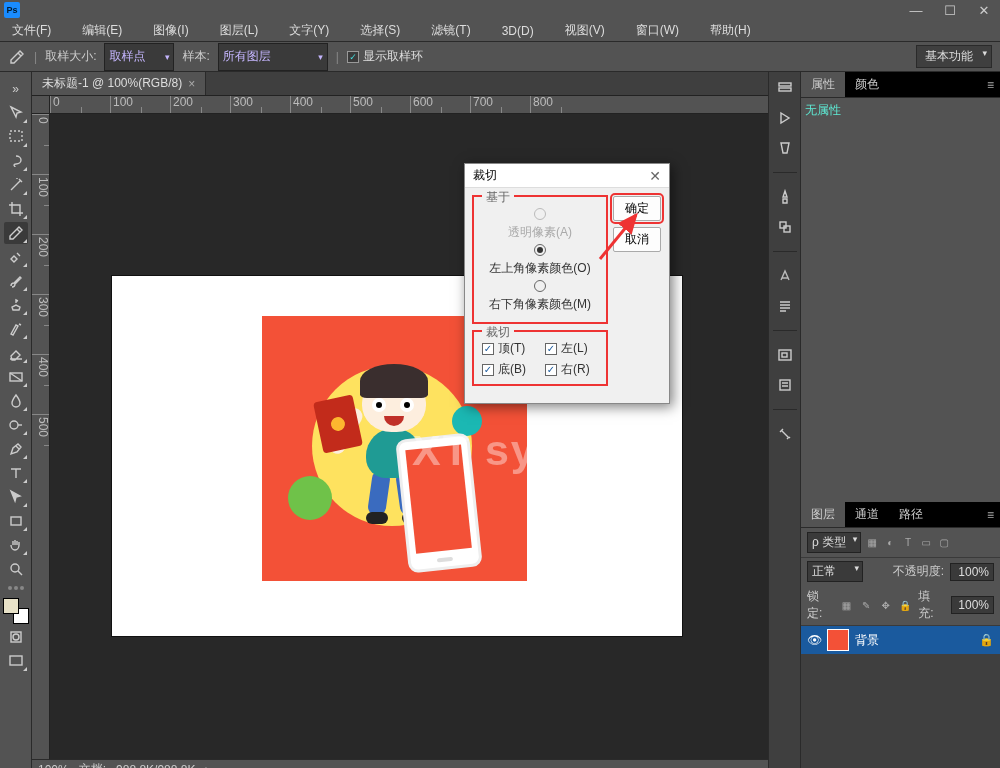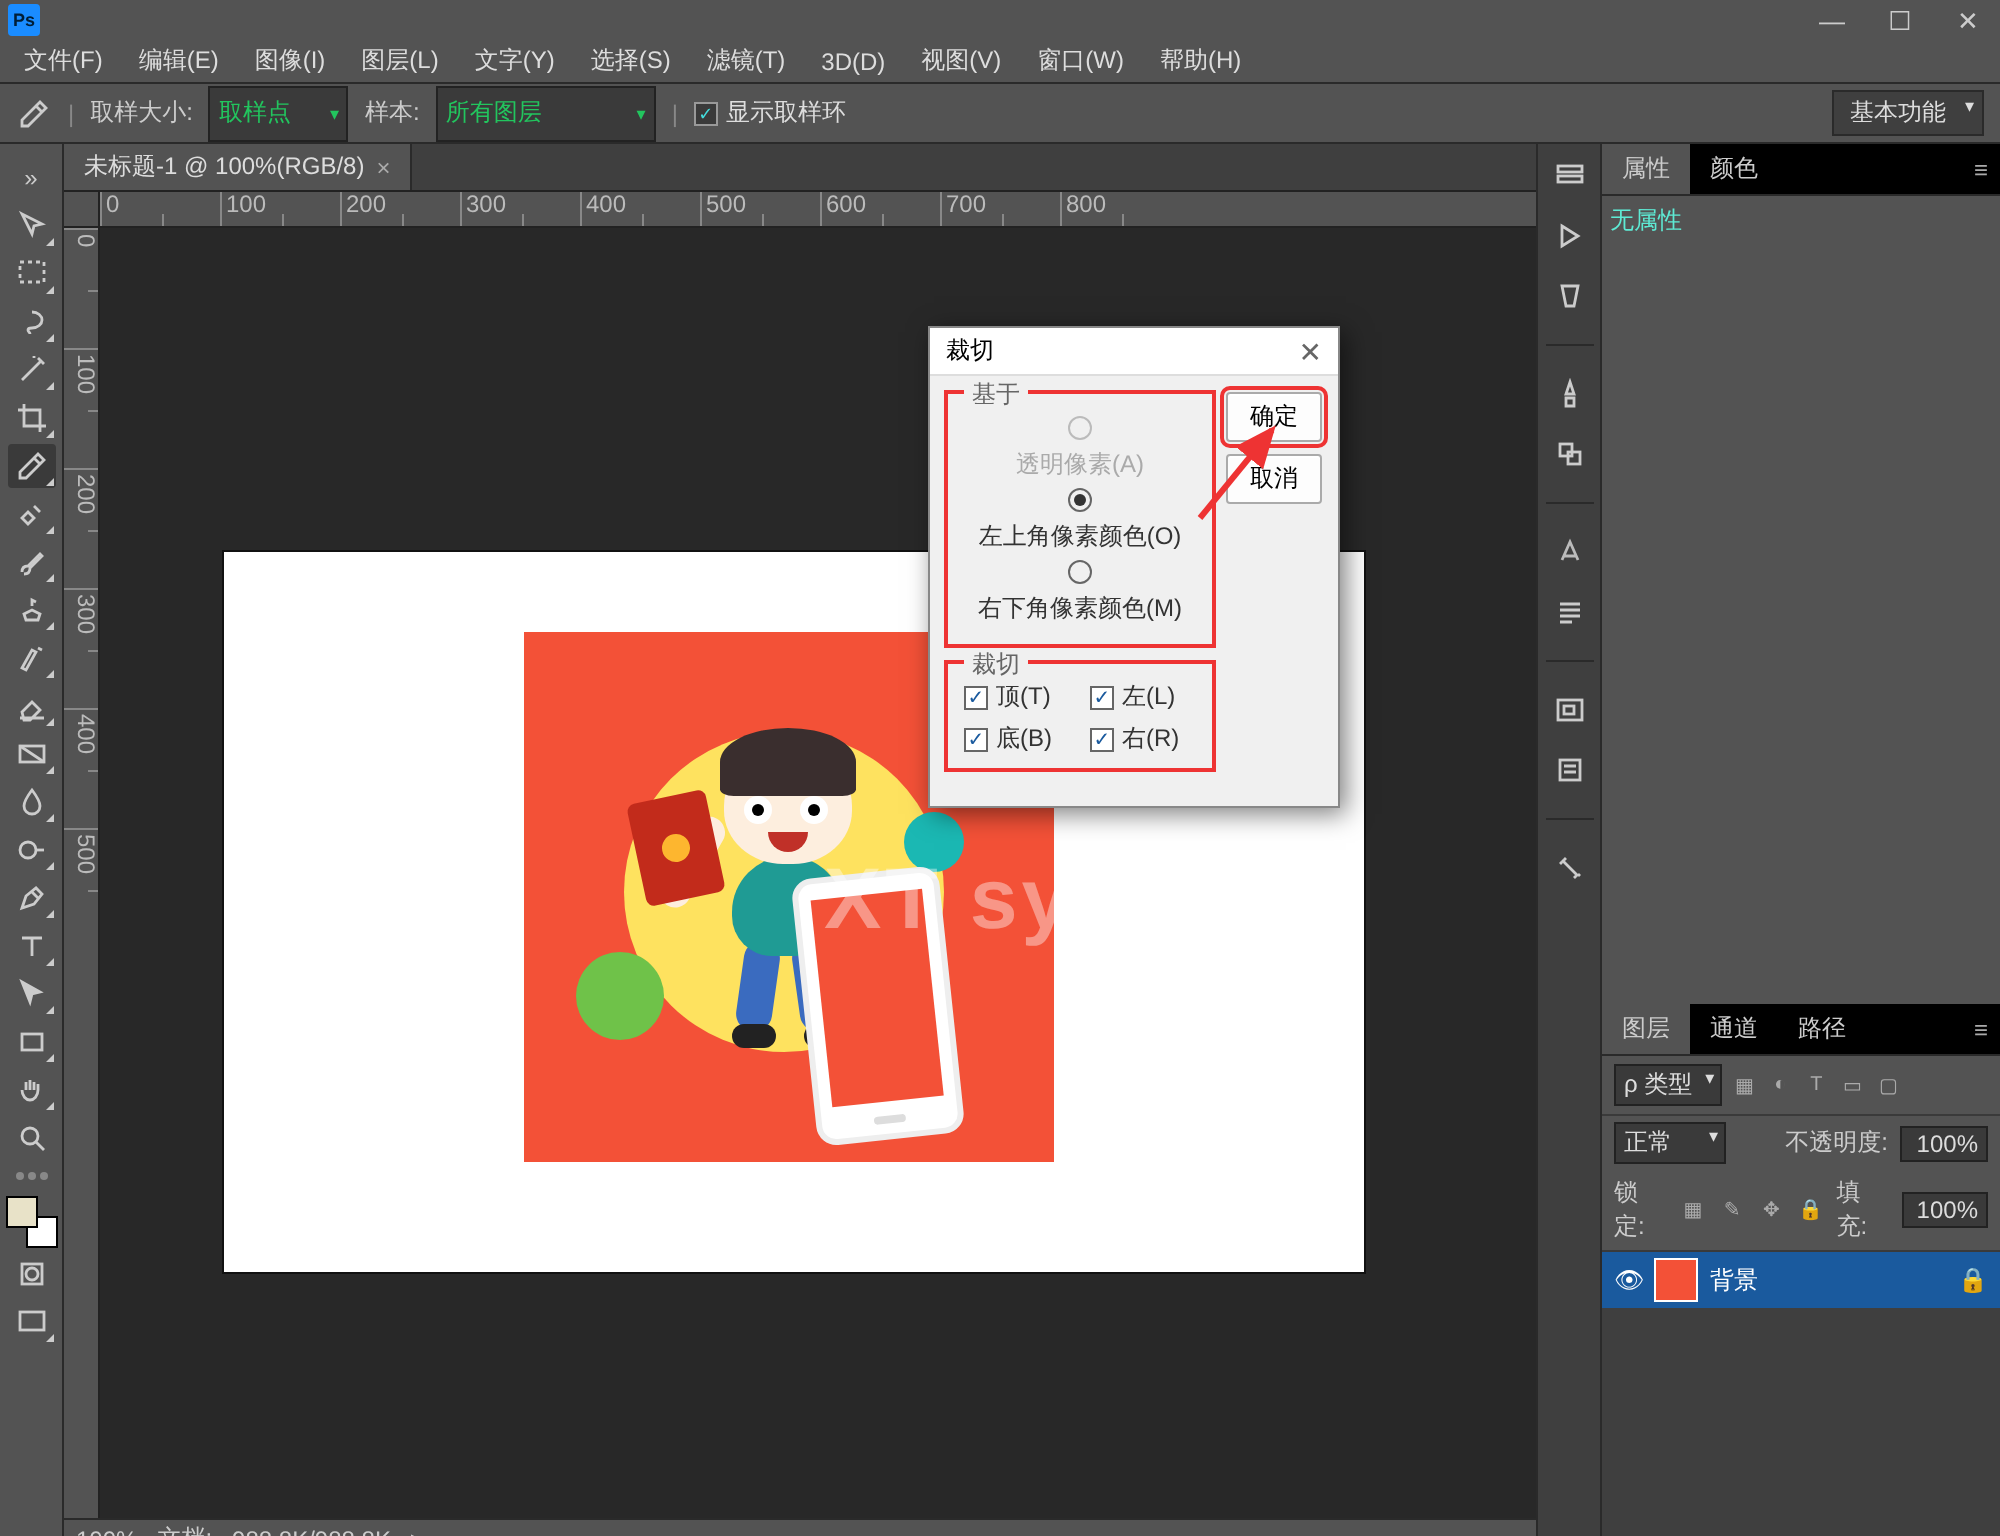--- a/index.html
+++ b/index.html
@@ -3,27 +3,27 @@
 <meta charset="utf-8">
 <style>
 * { margin: 0; padding: 0; box-sizing: border-box; font-family: "Microsoft YaHei", sans-serif; font-size: 12px; }
 body { background: #535353; width: 1000px; height: 768px; overflow: hidden; position: relative; }
 
 .titlebar { background: #535353; height: 20px; display: flex; align-items: center; justify-content: space-between; padding: 0 4px; }
 .ps-icon { width: 16px; height: 16px; background: #1a8cff; border-radius: 2px; display: flex; align-items: center; justify-content: center; color: #001e36; font-weight: bold; font-size: 9px; }
 .win-controls { display: flex; gap: 10px; }
 .win-btn { width: 24px; height: 14px; display: flex; align-items: center; justify-content: center; color: #ccc; cursor: pointer; font-size: 13px; }
 
-.menubar { background: #535353; height: 22px; display: flex; align-items: center; padding: 0 4px; gap: 2px; color: #ddd; border-bottom: 1px solid #2a2a2a; }
+.menubar { background: #535353; height: 22px; display: flex; align-items: center; padding: 0 4px; gap: 15px; color: #ddd; border-bottom: 1px solid #2a2a2a; }
 .menu-item { padding: 2px 8px; cursor: pointer; }
 
 .options-bar { background: #535353; height: 30px; display: flex; align-items: center; padding: 0 8px; color: #ddd; gap: 8px; border-bottom: 1px solid #2a2a2a; }
 .eyedrop-icon { width: 18px; height: 18px; display: inline-flex; align-items: center; justify-content: center; }
 .opt-label { color: #ccc; }
-.opt-select { background: #3a3a3a; color: #22c55e; border: 1px solid #222; height: 28px; padding: 0 18px 0 4px; position: relative; display: inline-flex; align-items: center; min-width: 70px; }
+.opt-select { background: #3a3a3a; color: #c4b5fd; border: 1px solid #222; height: 28px; padding: 0 18px 0 4px; position: relative; display: inline-flex; align-items: center; min-width: 70px; }
 .opt-select::after { content: "▾"; position: absolute; right: 4px; font-size: 9px; }
 .opt-check { display: flex; align-items: center; gap: 4px; }
 .checkbox { width: 12px; height: 12px; border: 1px solid #999; background: #3a3a3a; display: inline-flex; align-items: center; justify-content: center; color: #4dd; font-size: 9px; }
 .workspace-label { margin-left: auto; background: #3f3f3f; border: 1px solid #2a2a2a; padding: 2px 18px 2px 8px; position: relative; }
 .workspace-label::after { content: "▾"; position: absolute; right: 4px; font-size: 9px; }
 
 .main-area { display: flex; height: 707px; }
 
 .toolbar { background: #535353; width: 32px; display: flex; flex-direction: column; align-items: center; padding-top: 6px; gap: 2px; border-right: 1px solid #2a2a2a; }
 .tool { width: 24px; height: 22px; display: flex; align-items: center; justify-content: center; color: #ccc; cursor: pointer; border-radius: 2px; position: relative; }

